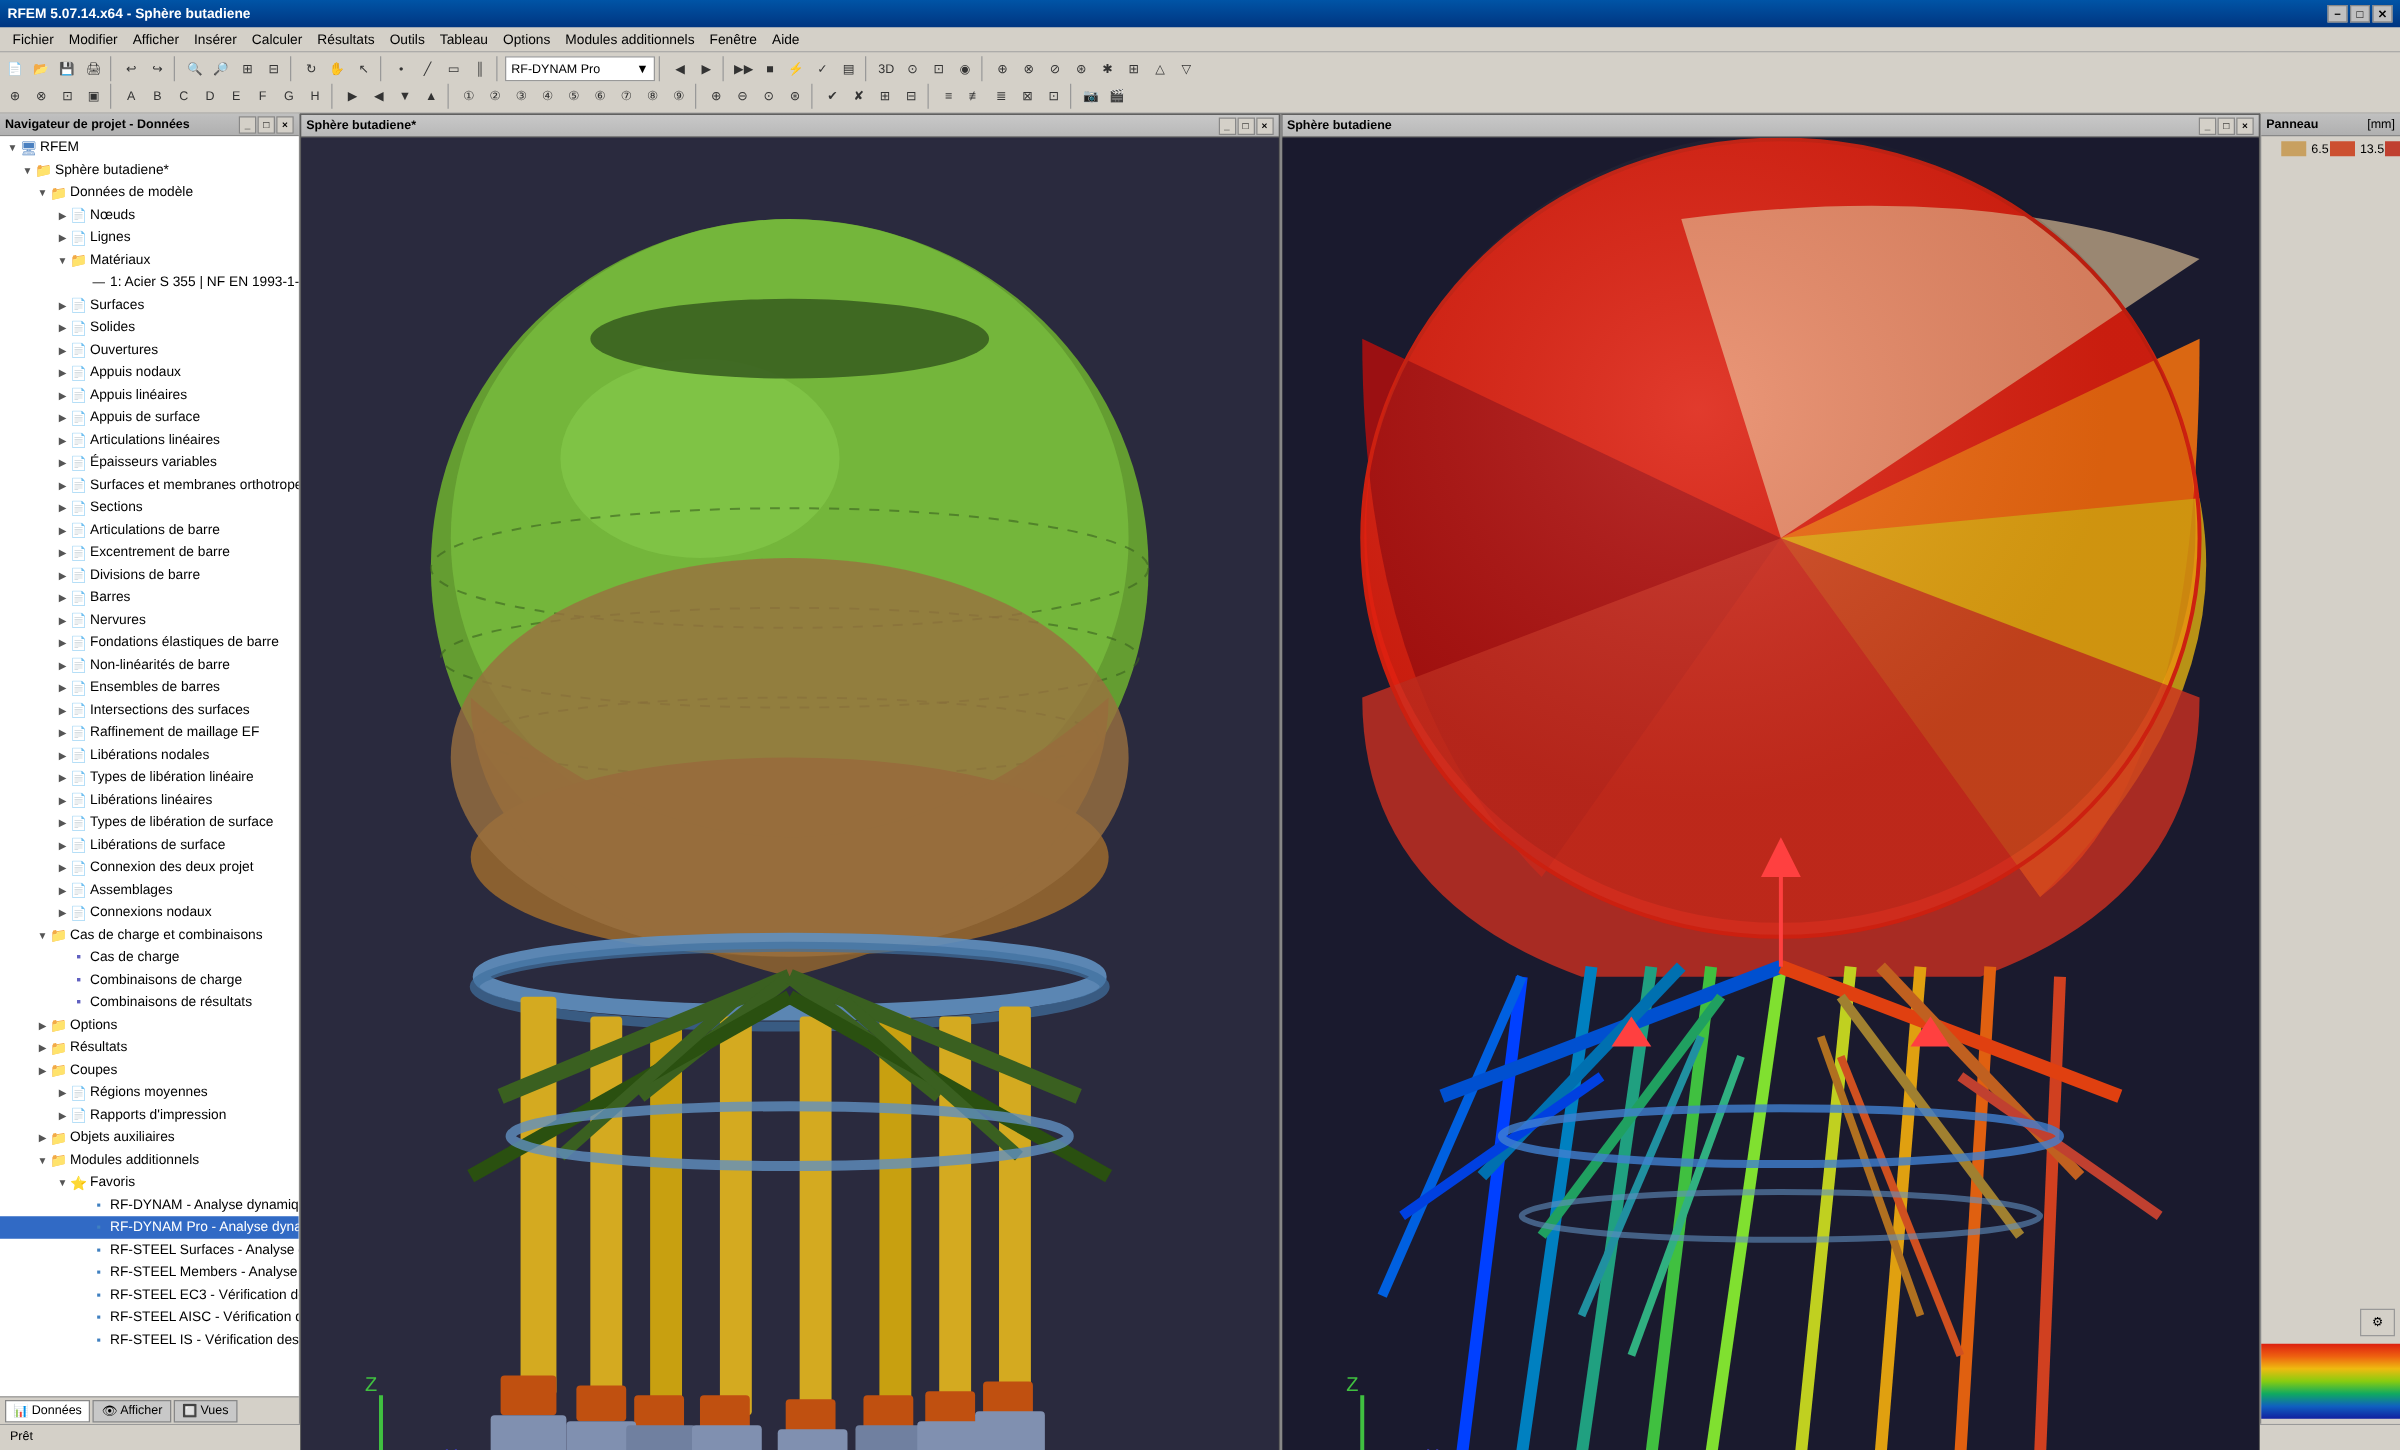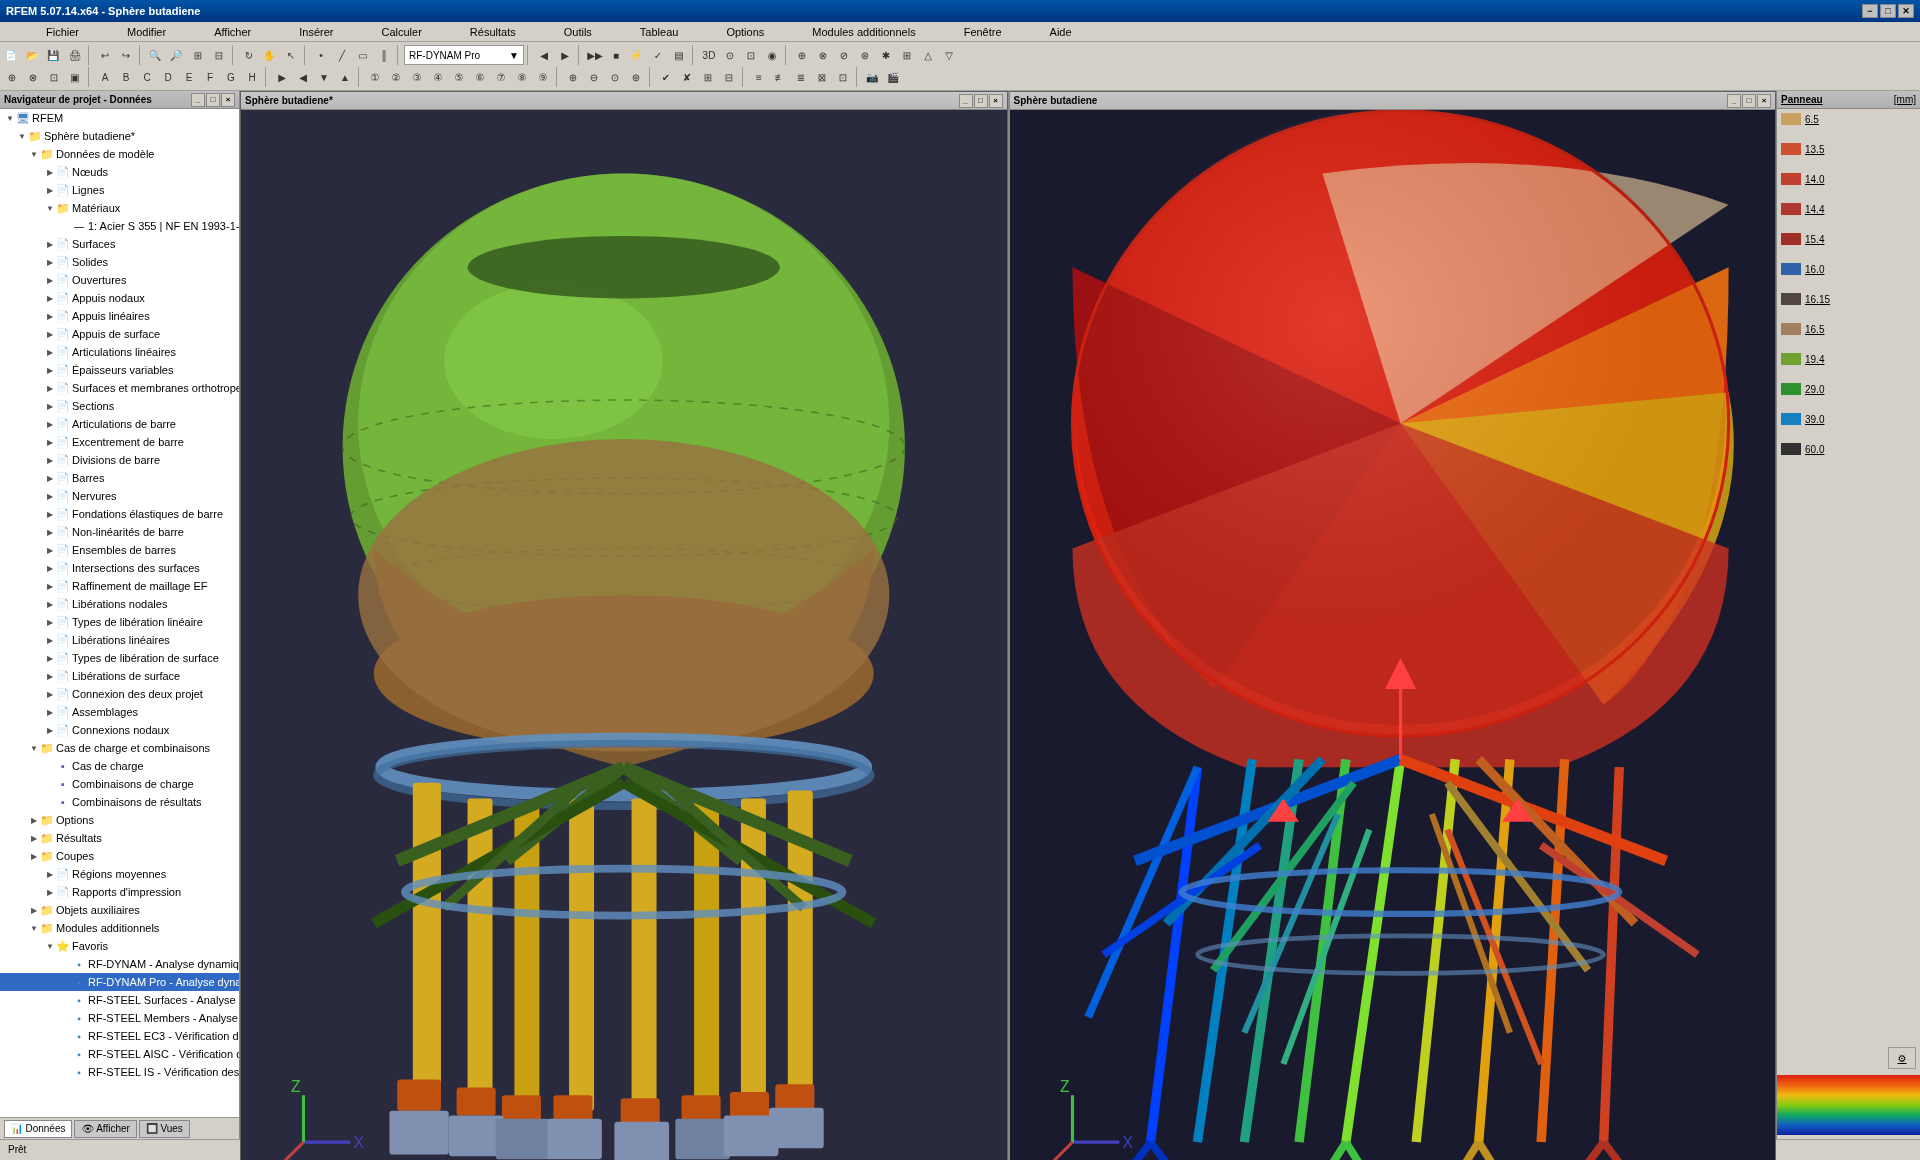--- a/index.html
+++ b/index.html
@@ -23,21 +23,21 @@
     
     .menu-bar {
       background: #d4d0c8;
       height: 20px;
       display: flex;
       align-items: center;
       padding: 0 4px;
       border-bottom: 1px solid #a0a0a0;
       font-size: 11px;
     }
-    .menu-item { padding: 2px 6px; cursor: pointer; margin-left: 36px; }
+    .menu-item { padding: 2px 6px; cursor: pointer; }
 
     
     .toolbar-area {
       background: #d4d0c8;
       border-bottom: 1px solid #a0a0a0;
       padding: 2px 2px;
     }
     .toolbar-row {
       display: flex;
       align-items: center;
@@ -151,26 +151,25 @@
       position: relative;
       overflow: hidden;
     }
 
     
     .model-view { background: #2a2a3e; }
     .deform-view { background: #1a1a2e; }
 
     
     .right-panel {
-      width: 144px;
+      width: 112px;
       background: #d4d0c8;
       border-left: 1px solid #888;
       display: flex;
       flex-direction: column;
-      text-decoration: underline;
     }
     .right-panel-header {
       background: linear-gradient(to bottom, #c0c0c0, #b0b0b0);
       height: 18px;
       display: flex;
       align-items: center;
       justify-content: space-between;
       padding: 0 4px;
       font-size: 10px;
       font-weight: bold;
@@ -205,23 +204,23 @@
       height: 18px;
       background: #4a9ae0;
       color: white;
       border: 1px solid #2070b0;
       padding: 1px 3px;
       font-size: 10px;
       margin-bottom: 2px;
     }
     .color-legend {
       display: flex;
-      flex-direction: column;
-      gap: 14px;
-      padding: 2px 4px;
+      flex-direction: row;
+      gap: 1px;
+      padding: 2px 16px;
     }
     .legend-item {
       display: flex;
       align-items: center;
       gap: 4px;
       height: 16px;
     }
     .legend-color {
       width: 20px;
       height: 12px;

